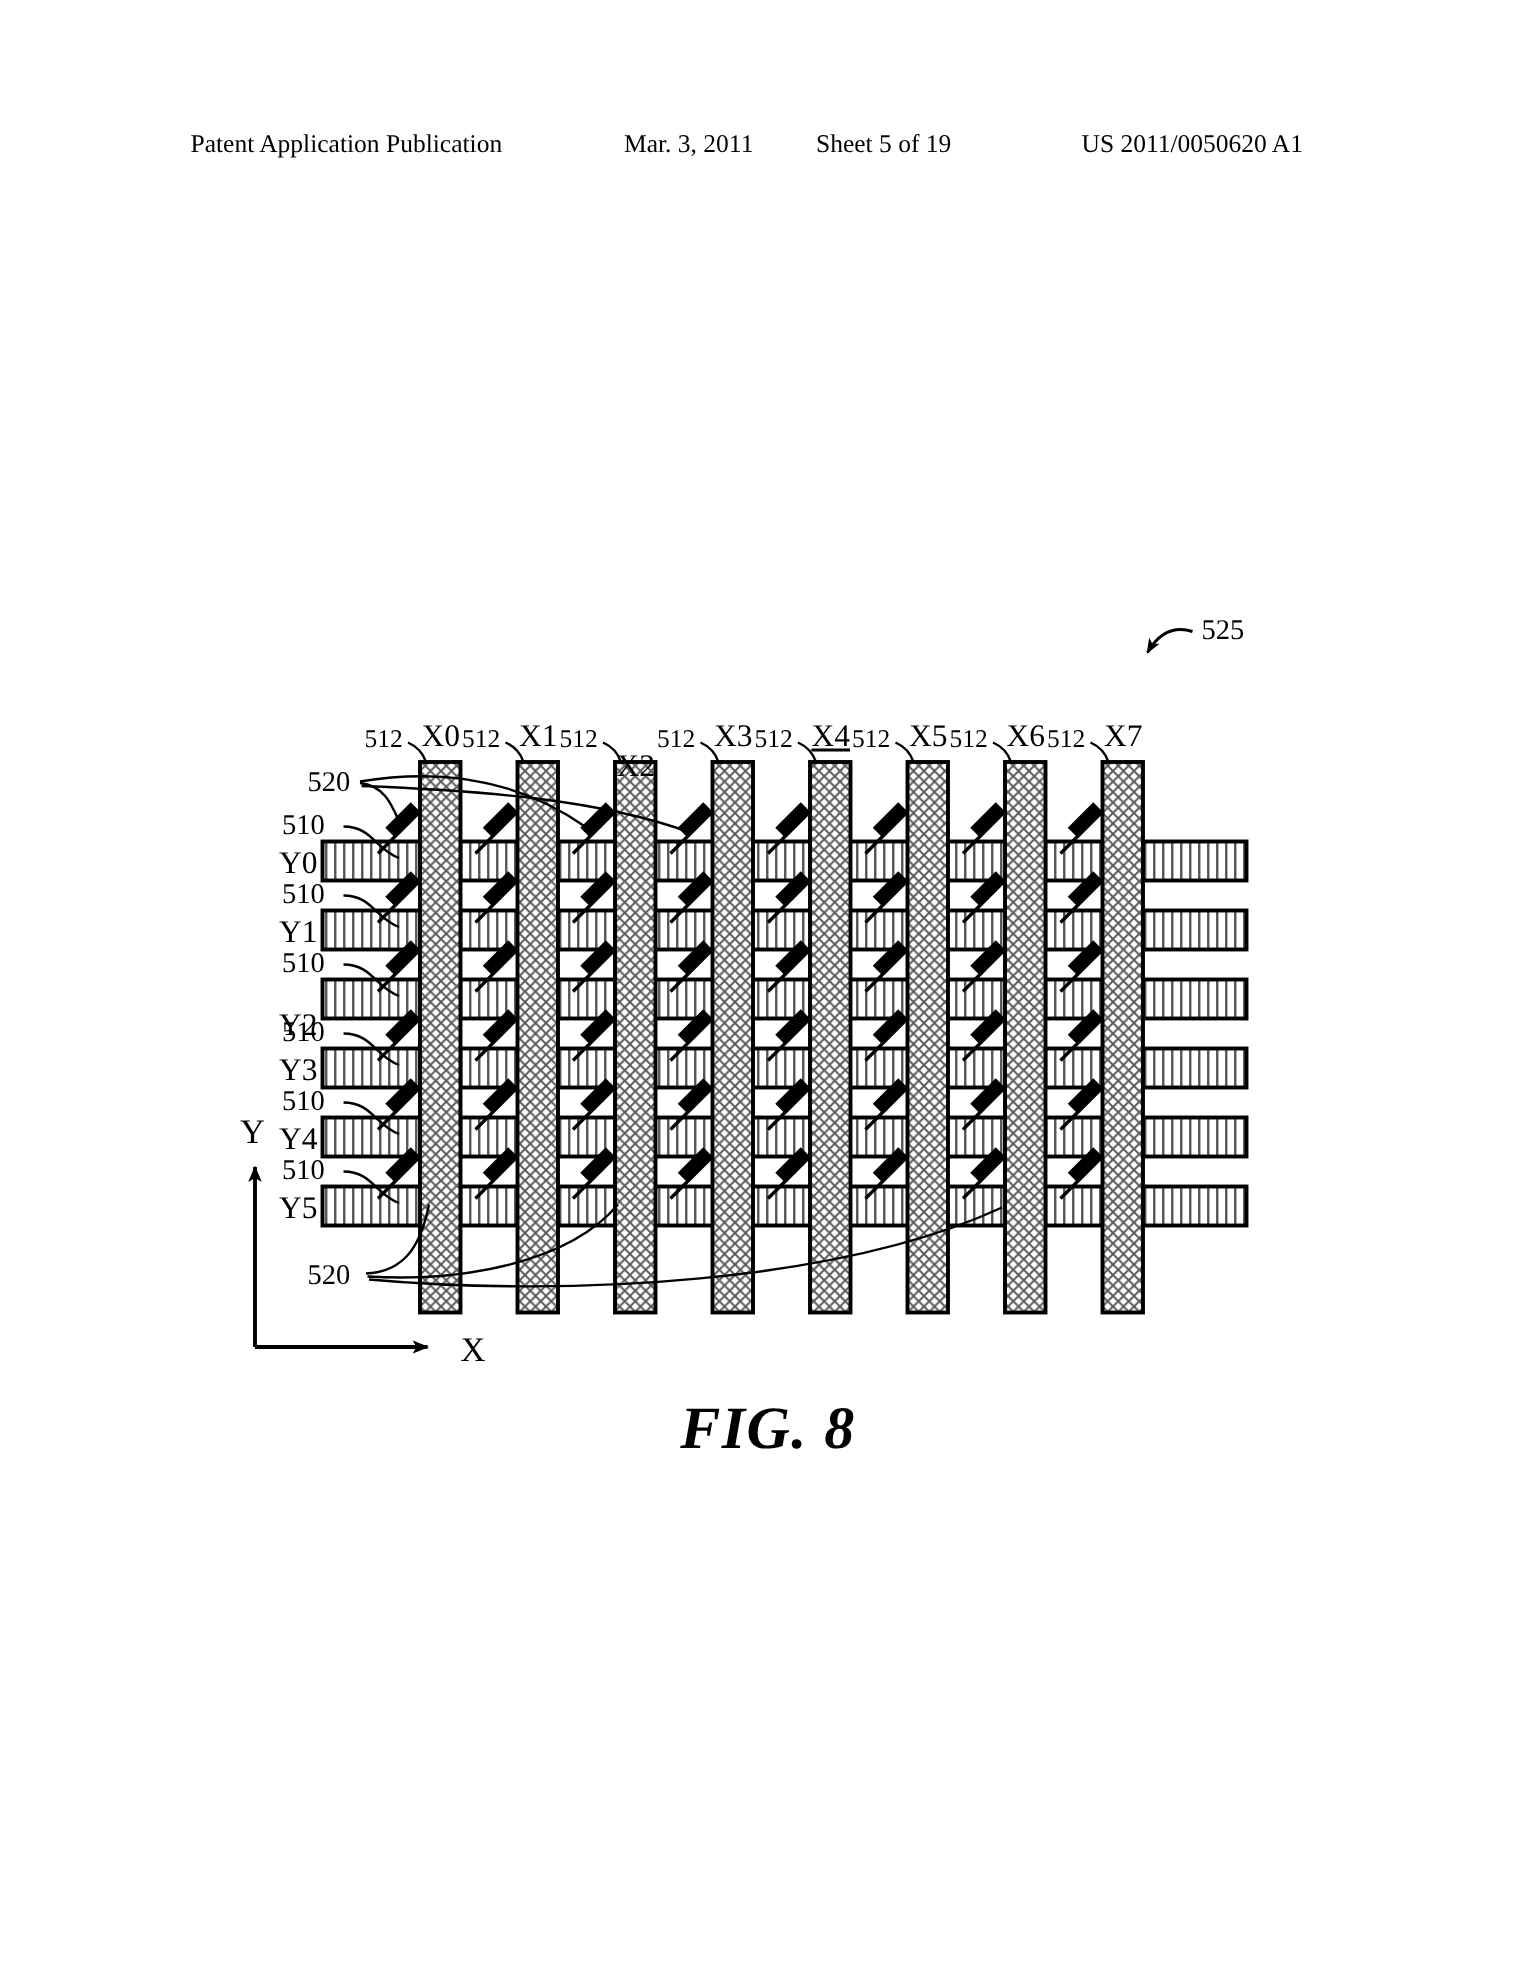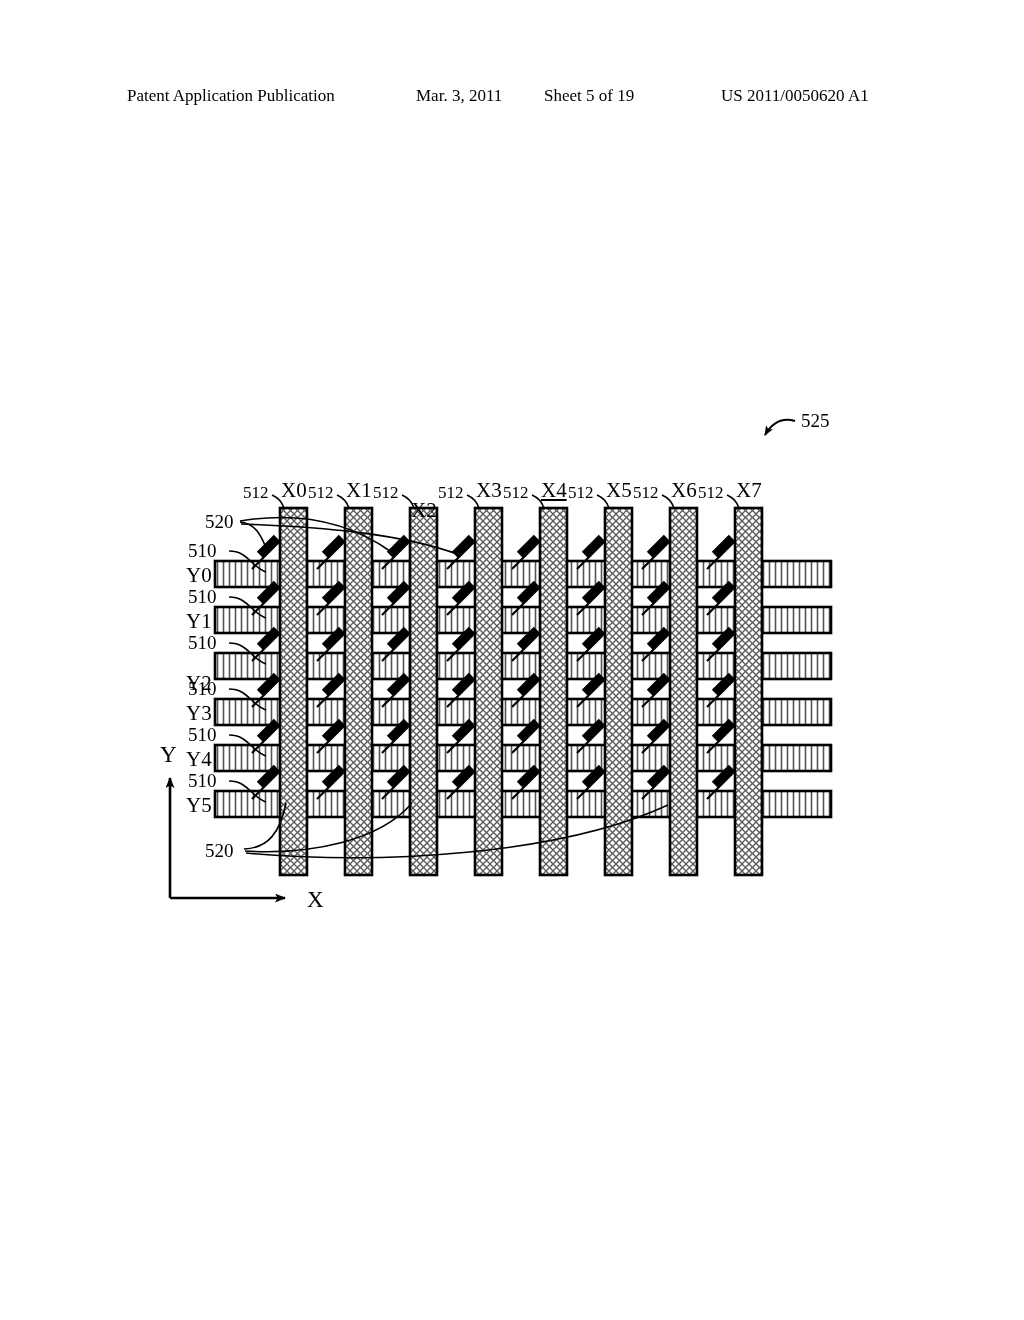--- a/index.html
+++ b/index.html
@@ -453,13 +453,14 @@
   <div class="lbl lbl-node" style="left:186px; top:562px;">Y0</div>
   <div class="lbl lbl-node" style="left:186px; top:608px;">Y1</div>
   <div class="lbl lbl-node" style="left:186px; top:654px;margin-top:16px;">Y2</div>
   <div class="lbl lbl-node" style="left:186px; top:700px;">Y3</div>
   <div class="lbl lbl-node" style="left:186px; top:746px;">Y4</div>
   <div class="lbl lbl-node" style="left:186px; top:792px;">Y5</div>
 
   <div class="lbl lbl-axis" style="left:160px; top:740px;">Y</div>
   <div class="lbl lbl-axis" style="left:307px; top:885px;">X</div>
 
+  <div id="fig-caption">FIG. 8</div>
 </div>
 
 </body></html>

